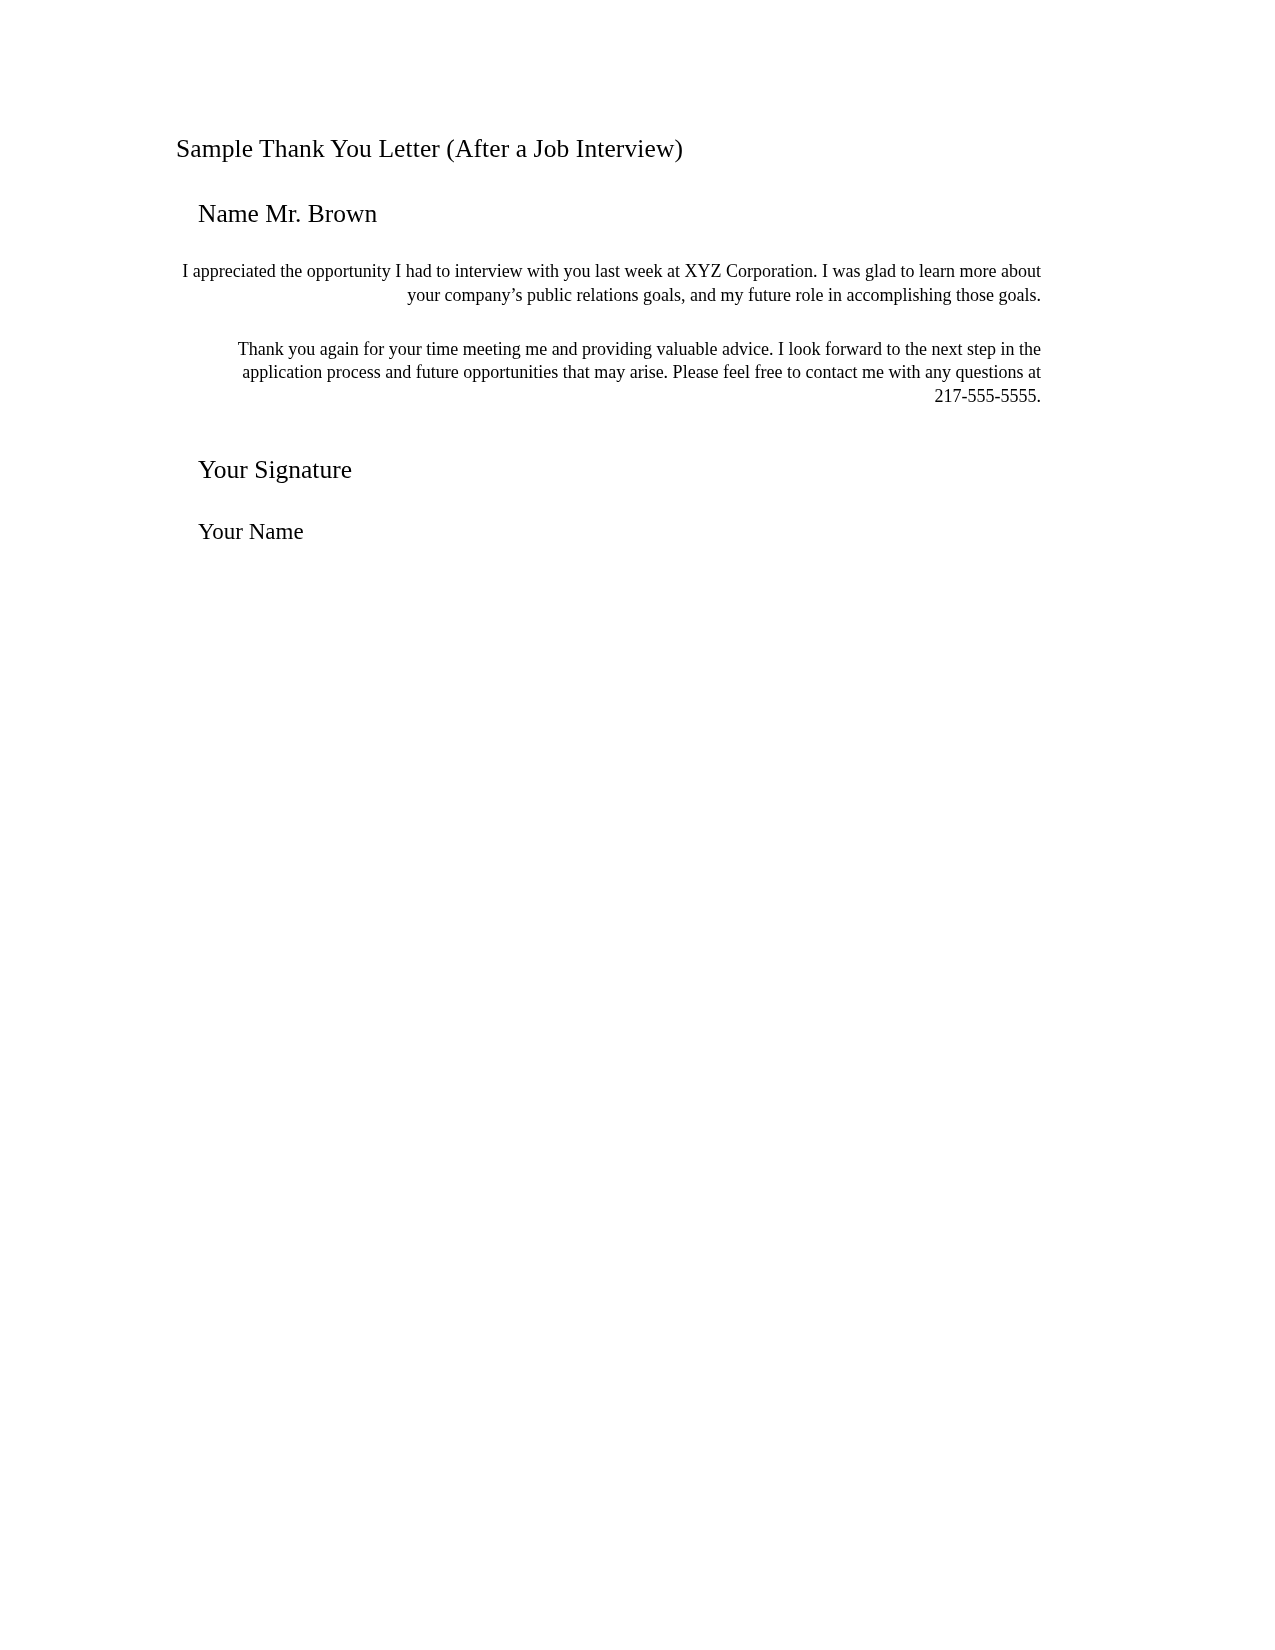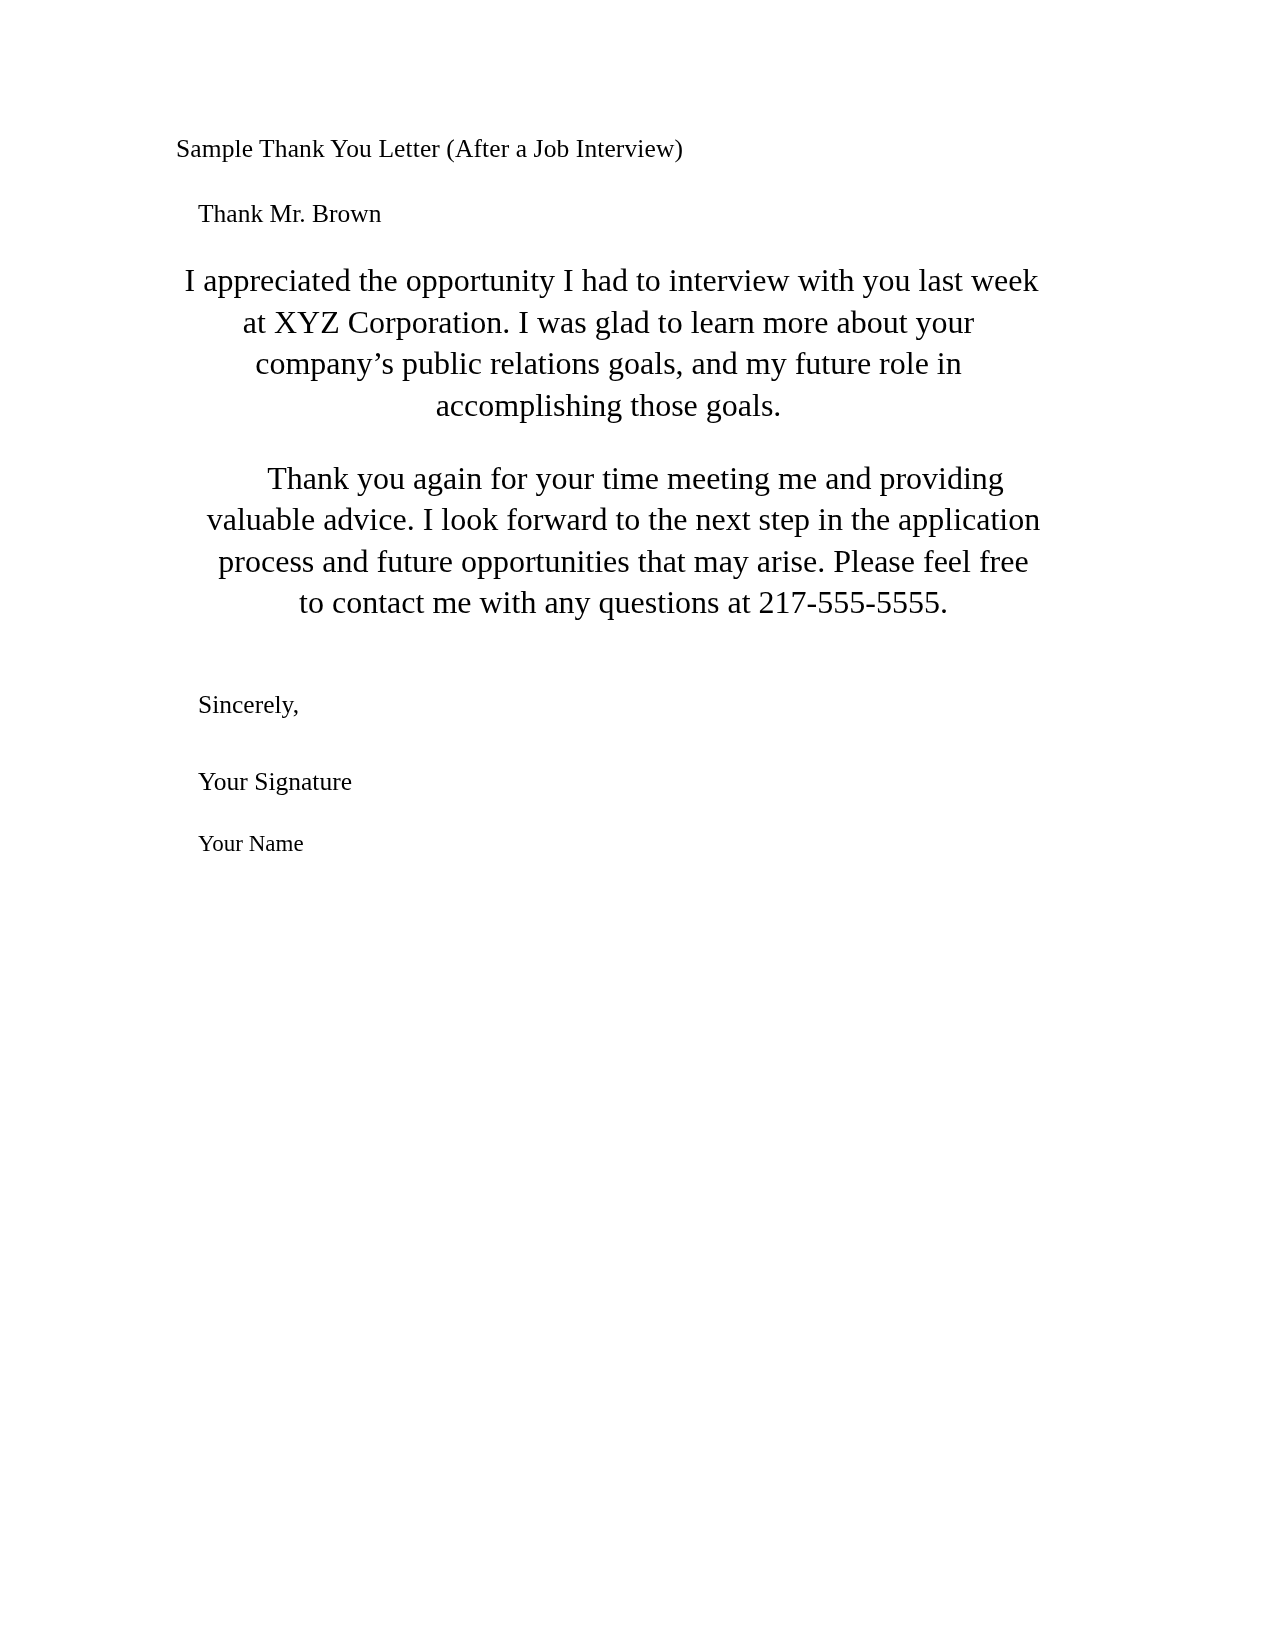--- a/index.html
+++ b/index.html
@@ -34,24 +34,24 @@
     line-height: 1.22;
     margin: 0 0 0 0;
     letter-spacing: 0.1px;
   }
   .salutation {
     font-size: 25.5px;
     line-height: 1.22;
     margin: 34px 0 0 22px;
   }
   .para {
-    font-size: 32px;
+    font-size: 18px;
     line-height: 1.30;
     margin: 30px 0 0 0;
-    text-align: center;
+    text-align: right;
   }
   .para.p1 { margin-top: 31px; text-indent: 6px; }
   .para.p2 { margin-top: 31px; text-indent: 22px; }
   .para.p3 { margin-top: 31px; text-indent: 24px; margin-left: 30px; }
   .closing {
     font-size: 25.5px;
     line-height: 1.22;
     margin: 65px 0 0 22px;
   }
   .signature {
@@ -64,20 +64,19 @@
     line-height: 1.22;
     margin: 33px 0 8px 22px;
   }
 </style>
 </head>
 <body>
 
 <div class="page">
   <div class="letter">
     <p class="title">Sample Thank You Letter (After a Job Interview)</p>
-    <p class="salutation">Thank Mr. Brown</p>
+    <p class="salutation">Name Mr. Brown</p>
     <p class="para p1"> I appreciated the opportunity I had to interview with you last week at XYZ Corporation. I was glad to learn more about your company’s public relations goals, and my future role in accomplishing those goals.</p>
     <p class="para p3">Thank you again for your time meeting me and providing valuable advice. I look forward to the next step in the application process and future opportunities that may arise. Please feel free to contact me with any questions at 217-555-5555.</p>
-    <p class="closing">Sincerely,</p>
     <p class="signature">Your Signature</p>
     <p class="name">Your Name</p>
   </div>
 </div>
 
 </body></html>

